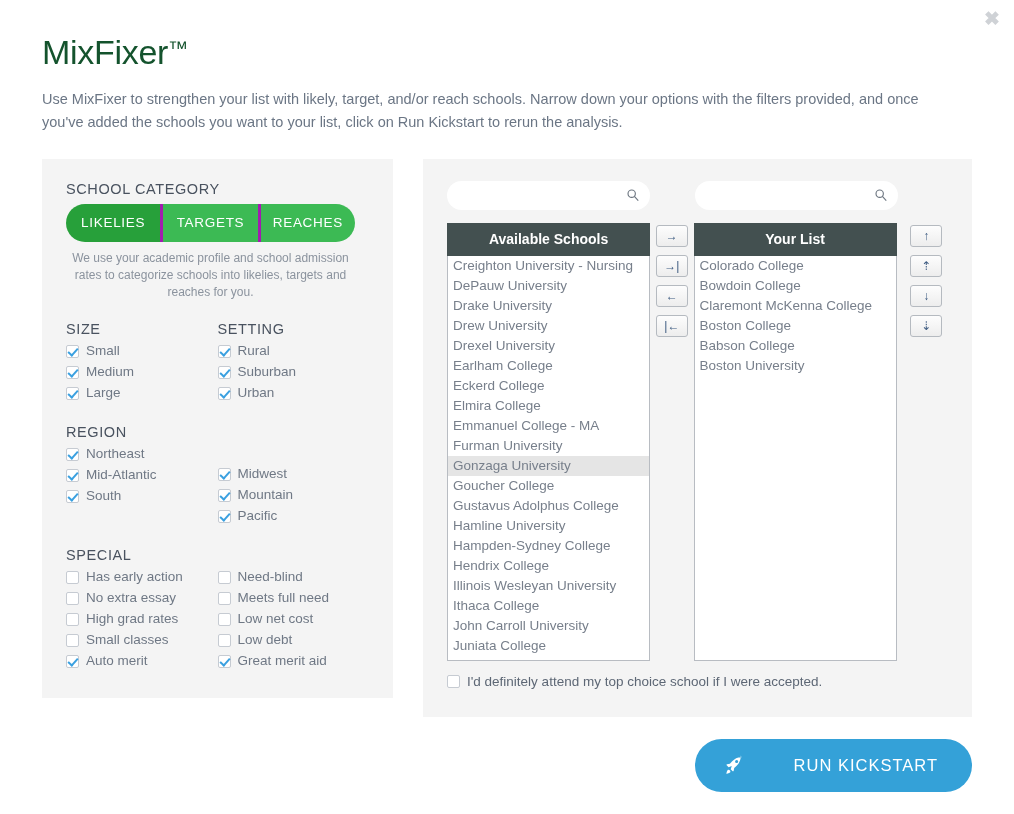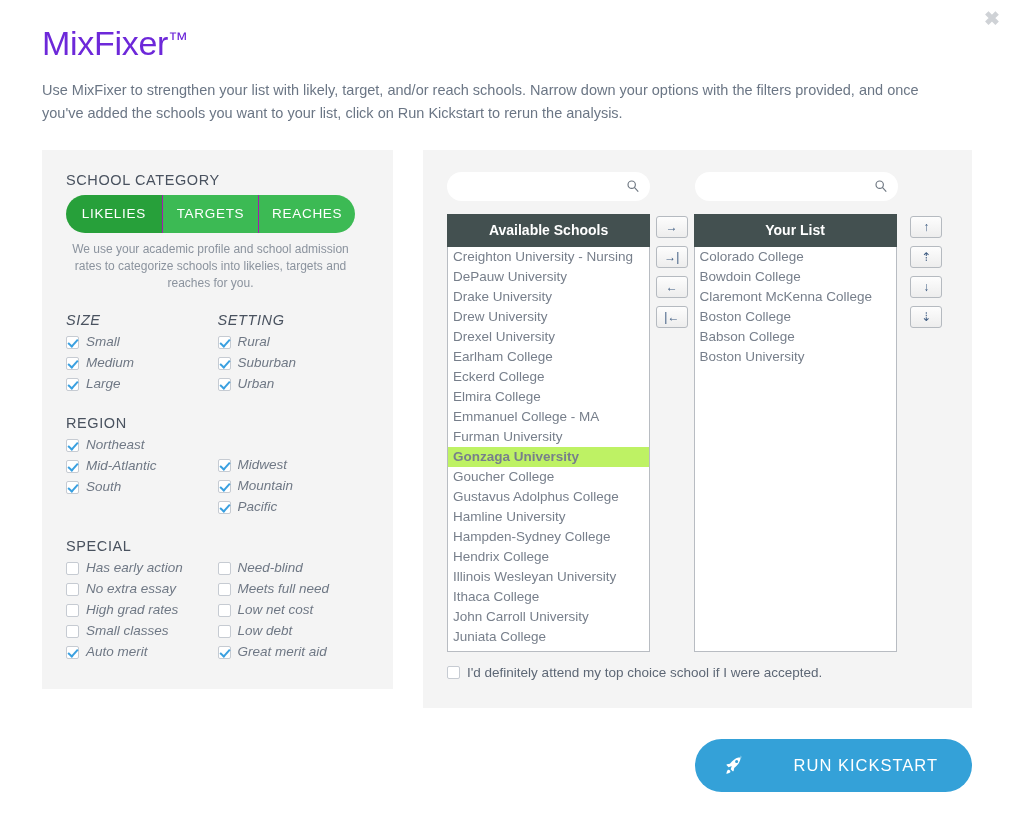--- a/index.html
+++ b/index.html
@@ -33,22 +33,22 @@
     user-select: none;
   }
 
   
   #header {
     padding: 20px 42px 0 42px;
   }
   #page-title {
     font-size: 34px;
     font-weight: normal;
-    color: #6d28d9;
-    margin: 4px 0 16px 0;
+    color: #14532d;
+    margin: 13px 0 16px 0;
     letter-spacing: -0.3px;
   }
   #page-title .tm {
     font-size: 20px;
     vertical-align: 9px;
   }
   #page-desc {
     font-size: 14.5px;
     line-height: 23px;
     color: #6b7685;
@@ -92,39 +92,38 @@
   .cat-tab {
     flex: 1;
     text-align: center;
     padding: 11px 0 12px 0;
     font-size: 13.5px;
     letter-spacing: 0.7px;
     color: #ffffff;
     cursor: pointer;
     user-select: none;
     background: #3cba54;
-    border-right: 1px solid #a21caf;
+    border-right: 3px solid #a21caf;
   }
   .cat-tab:last-child { border-right: none; }
   .cat-tab.active { background: #27a03a; }
 
   #category-help {
     font-size: 12px;
     line-height: 17px;
     color: #8b939e;
     text-align: center;
     width: 289px;
     margin: 0 0 20px 0;
   }
 
   .filter-group { margin-bottom: 18px; }
   .filter-group:last-child { margin-bottom: 0; }
   .cols {
     display: flex;
-    font-style: italic;
   }
   .col { width: 163px; }
 
   .check-row {
     display: flex;
     align-items: center;
     margin-bottom: 5px;
     cursor: pointer;
   }
   .cbox {
@@ -227,21 +226,21 @@
   }
   .list-box.tall { height: 405px; }
   .list-item {
     font-size: 13.5px;
     color: #777f8b;
     padding: 2px 0 2px 5px;
     line-height: 16px;
     white-space: nowrap;
     cursor: pointer;
   }
-  .list-item.selected { background: #bef264; font-weight: bold; }
+  .list-item.selected { background: #e5e5e5; }
 
   .btn-col {
     width: 45px;
     display: flex;
     flex-direction: column;
     align-items: center;
     padding-top: 2px;
   }
   .xfer-btn {
     width: 32px;

